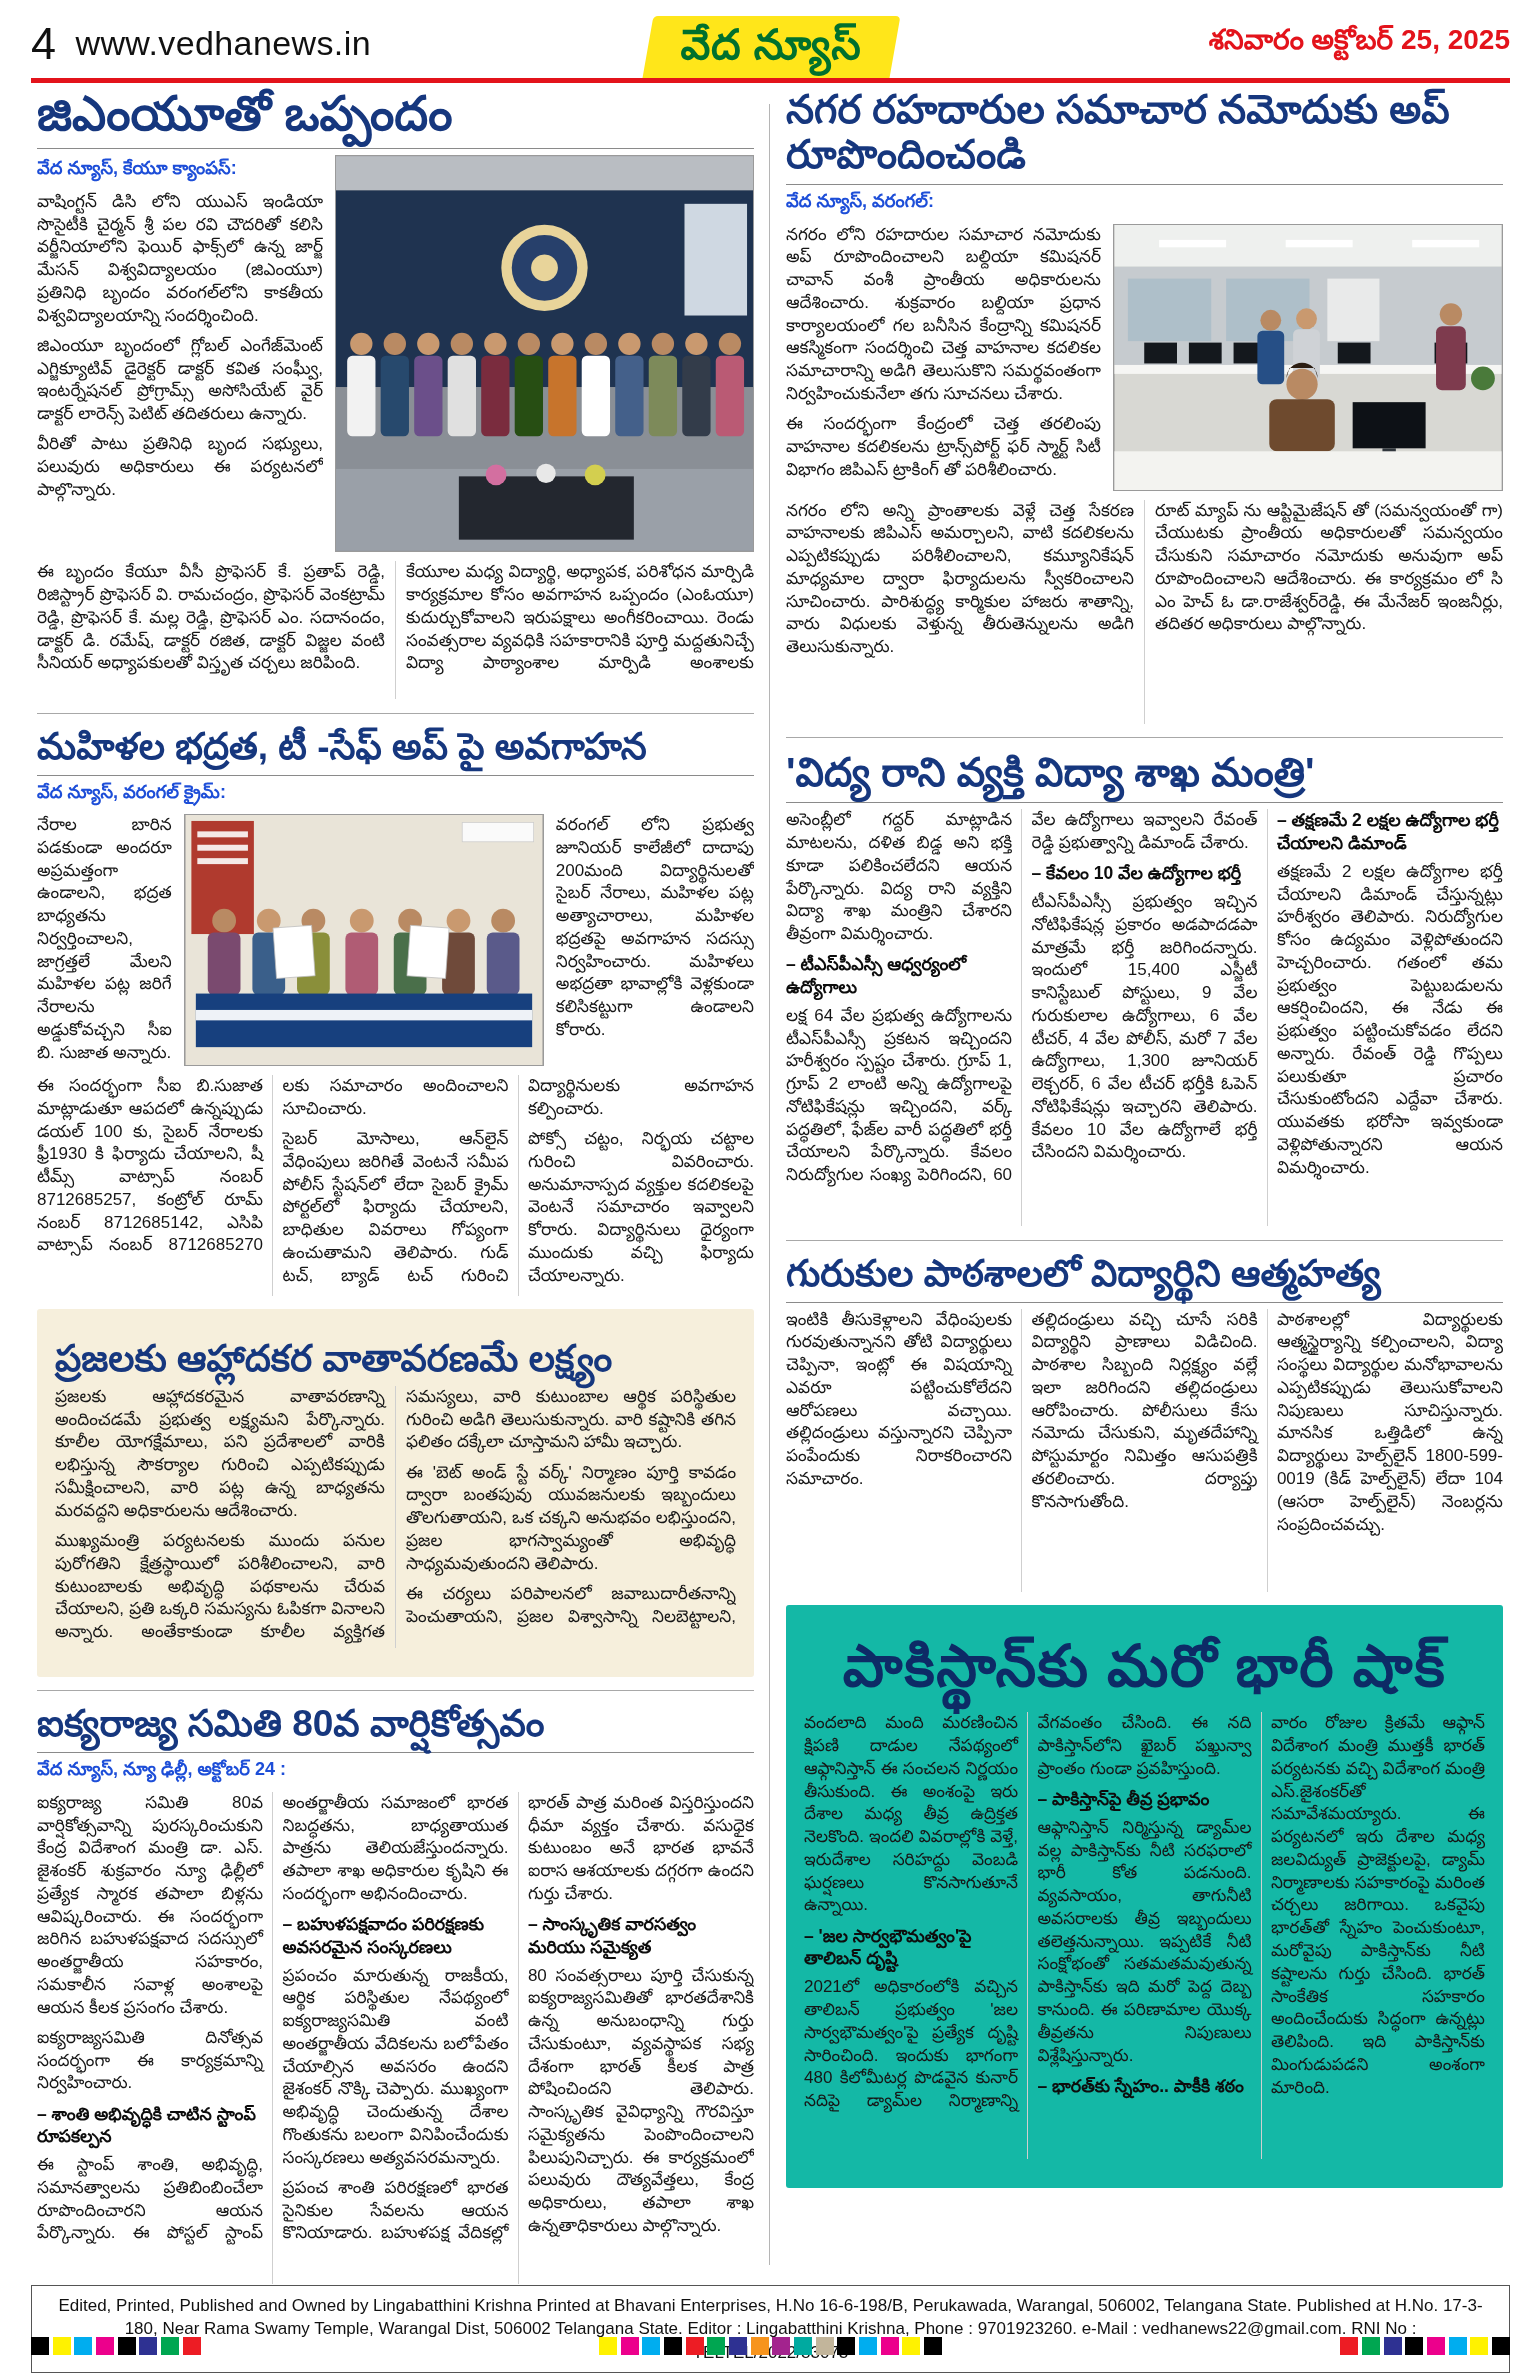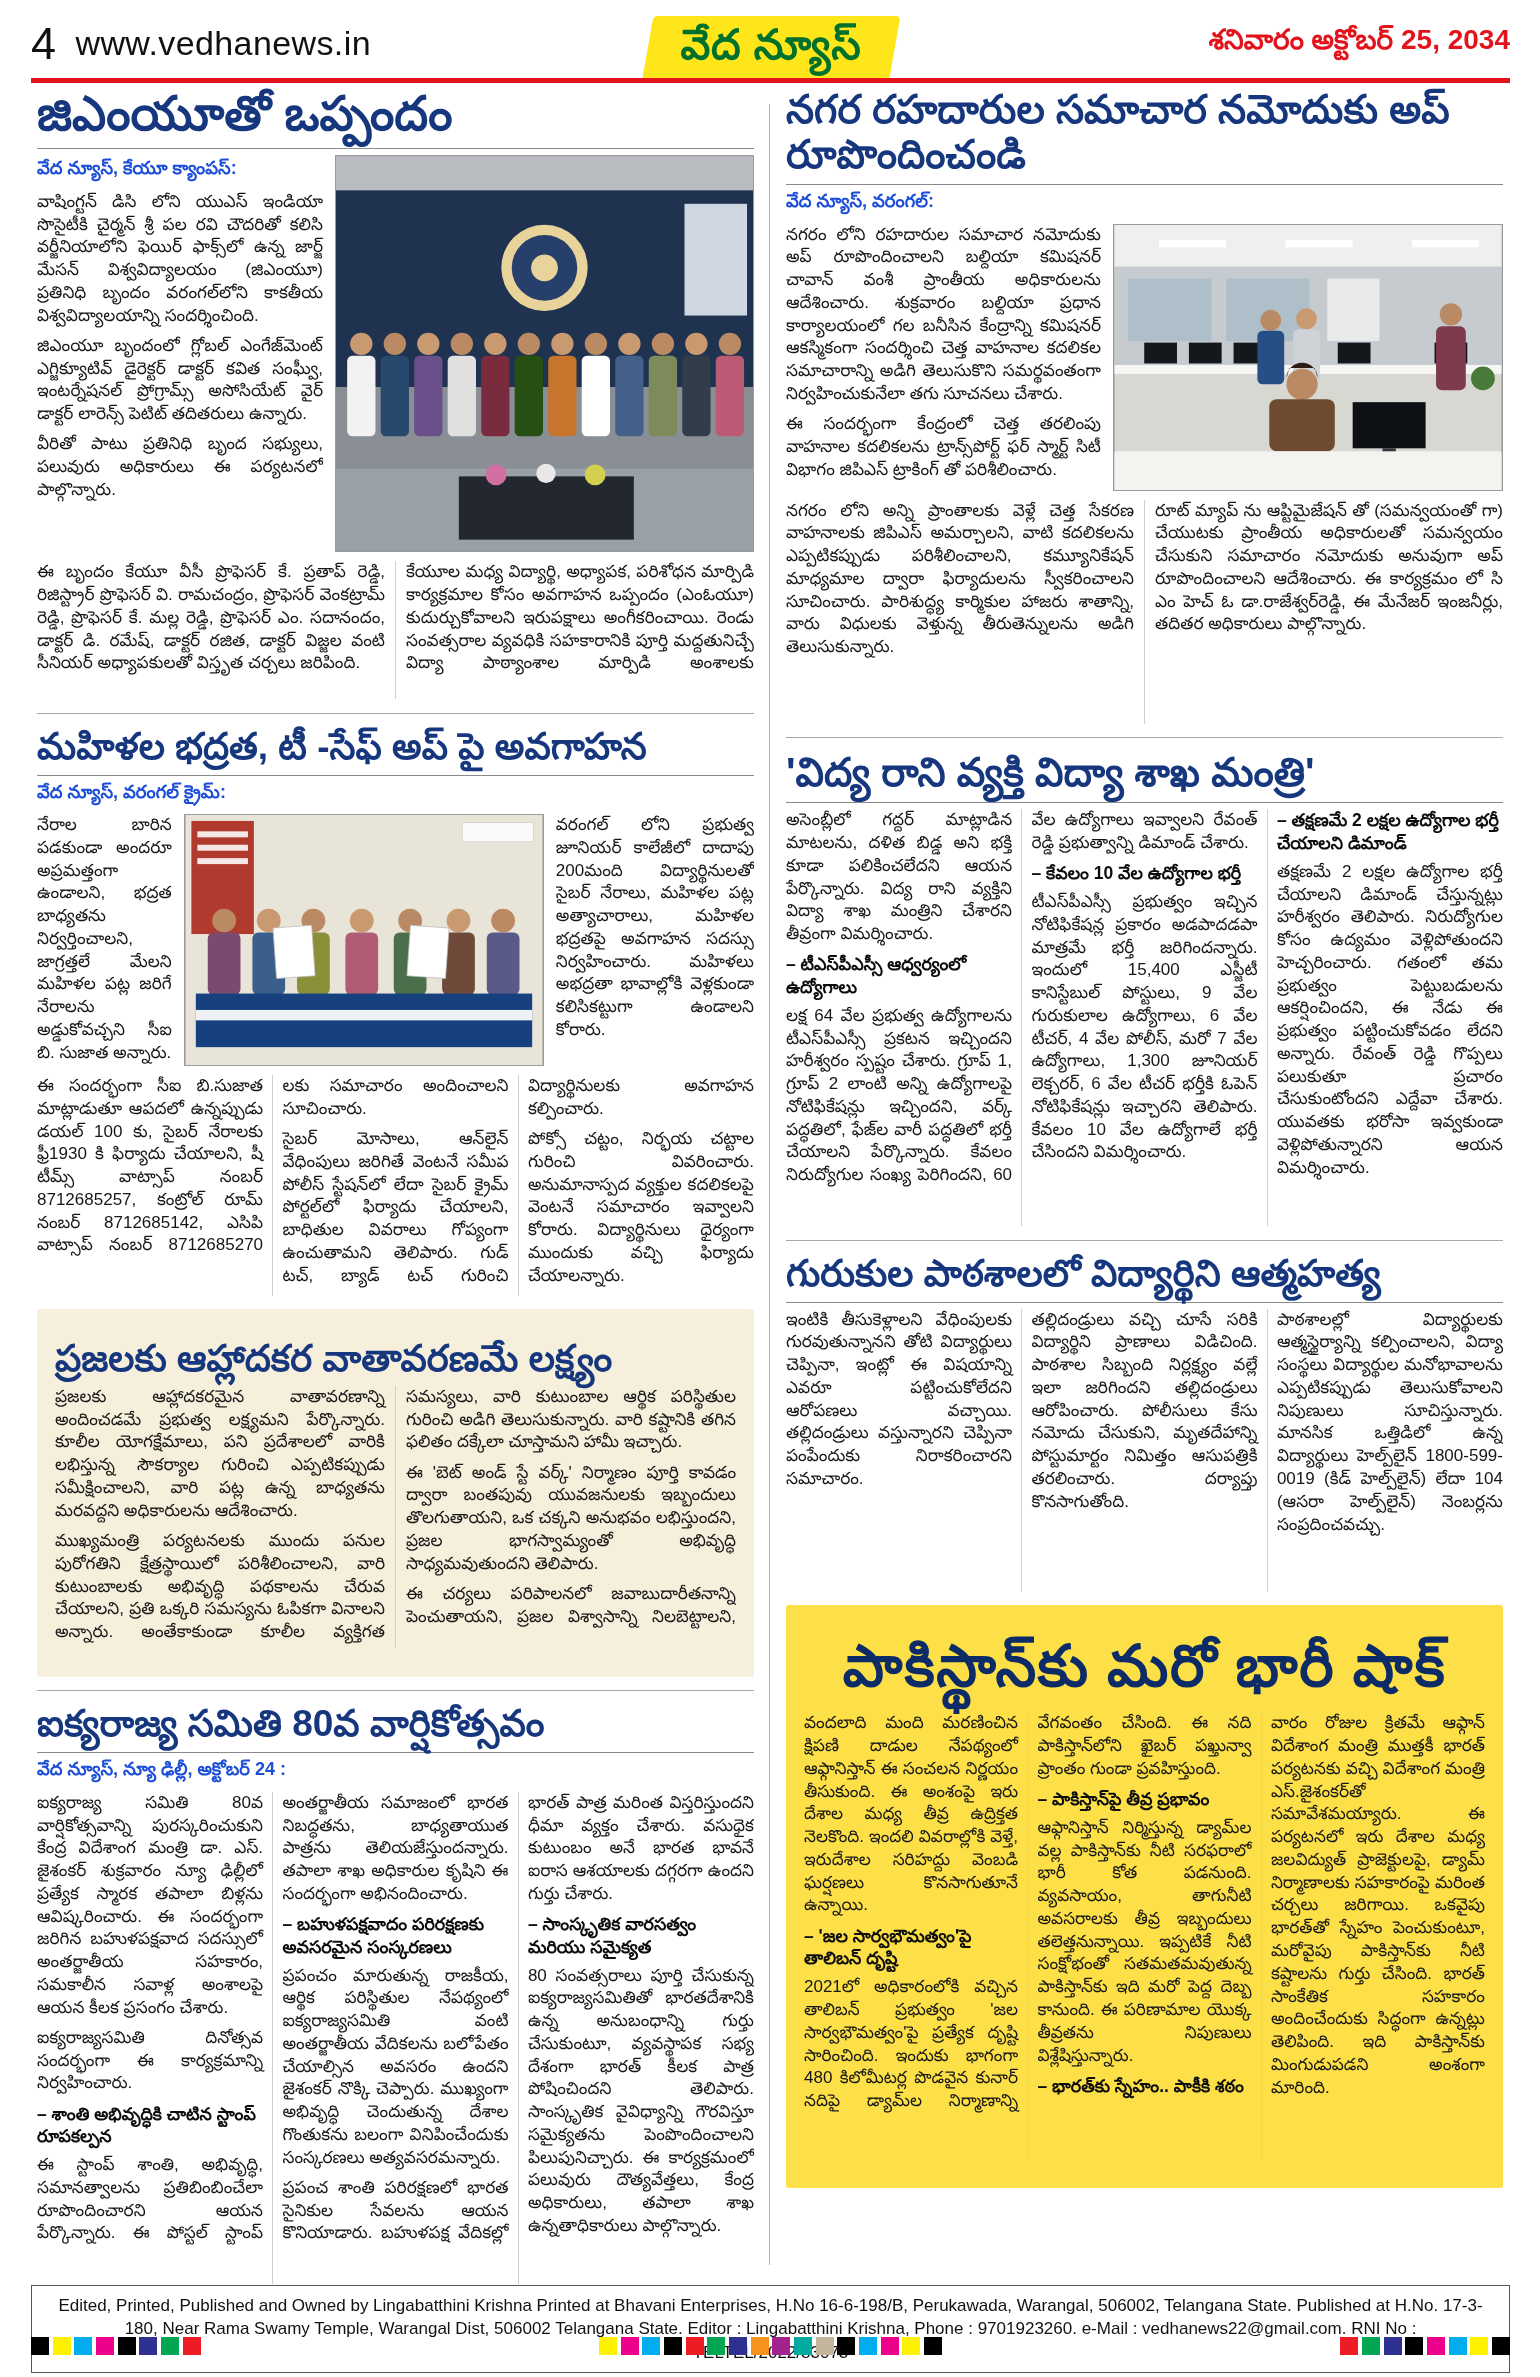--- a/index.html
+++ b/index.html
@@ -38,21 +38,21 @@
   .cols-2{column-count:2;column-gap:21px;column-rule:0.7px solid #cfcfcf;overflow:hidden;}
   .cols-3{column-count:3;column-gap:19.4px;column-rule:0.7px solid #cfcfcf;overflow:hidden;}
   .one-col{overflow:hidden;}
 
   .lead-row{display:flex;gap:12px;align-items:flex-start;margin-bottom:9px;}
   .photo{flex:none;background:#888;overflow:hidden;border:0.7px solid #9a9a9a;}
   .photo svg{display:block;}
 
   .boxed{padding:29px 18px;border-radius:3px;}
   .cream{background:#f6efdc;}
-  .yellow{background:#fde047;}
+  .yellow{background:#14b8a6;}
   .pak-head{font-size:58px;text-align:center;color:#0d2b66;letter-spacing:1.5px;margin-bottom:13.4px;}
 
   
   .imprint{position:absolute;left:31px;right:31px;top:2285px;border:1.1px solid #555;
            padding:7.5px 13.4px;text-align:center;}
   .imprint p{margin:0;font-size:17px;line-height:1.4;color:#111;}
 
   .marks{position:absolute;left:31px;right:31px;top:2337px;display:flex;justify-content:space-between;align-items:center;}
   .mark-group{display:flex;gap:3.7px;}
   .mark-group .sq{width:18px;height:18px;}
@@ -63,21 +63,21 @@
 <div class="page">
 
   <div class="hdr">
     <span class="pgnum">4</span>
     <span class="site">www.vedhanews.in</span>
     <div class="masthead">
       <span class="masthead-bg">
         <span class="masthead-text">వేద న్యూస్</span>
       </span>
     </div>
-    <span class="edate">శనివారం అక్టోబర్ 25, 2034</span>
+    <span class="edate">శనివారం అక్టోబర్ 25, 2025</span>
   </div>
   <div class="red-rule"></div>
   <div class="v-divider"></div>
 
   <div class="col col-left">
 
     <section class="article">
       <h1 class="headline h-xl">జిఎంయూతో ఒప్పందం</h1>
       <hr class="head-rule">
       <div class="lead-row">

